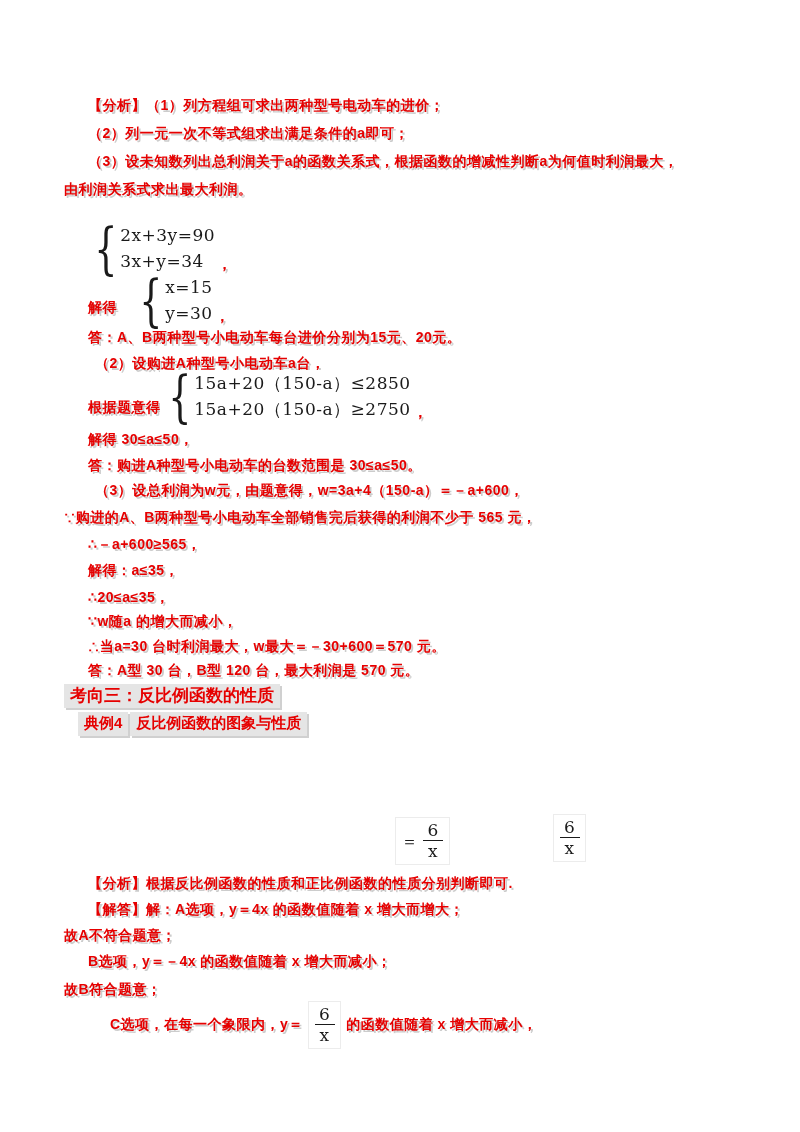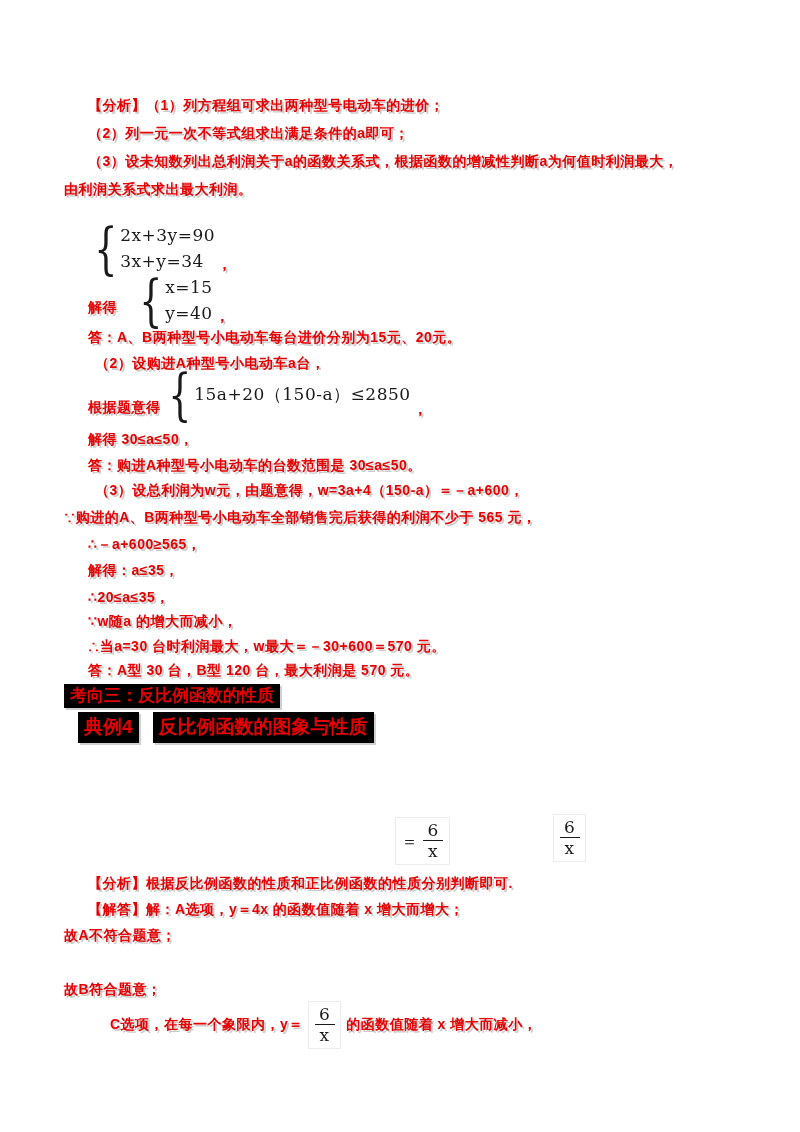--- a/index.html
+++ b/index.html
@@ -25,25 +25,25 @@
   .brace {
     font-family:"DejaVu Serif", serif; color:#1a1a1a; font-size:56px;
     font-weight:200; line-height:0.85; transform:scaleX(0.65); margin-right:-4px;
   }
   .eqs .eq { line-height:1.5; }
   .sys-tail {
     color:#e60000; font-weight:bold; font-size:15px; align-self:flex-end;
     margin-left:2px; text-shadow:2px 2px 0 rgba(110,110,110,0.35);
   }
   .hl {
-    background:#000000; color:#e60000; font-weight:bold;
+    background:#e5e5e5; color:#e60000; font-weight:bold;
     padding:2px 6px 3px 6px; box-shadow:2px 2px 0 rgba(120,120,120,0.35);
   }
   .heading { position:absolute; font-size:17px; }
-  .example-row { position:absolute; display:flex; gap:14px; font-size:19px; }
+  .example-row { position:absolute; display:flex; gap:2px; font-size:15px; }
   .frac-box {
     position:absolute; display:flex; align-items:center; gap:4px;
     background:#ffffff; padding:3px 5px; box-shadow:0 0 0 1px #ececec;
   }
   .frac { display:inline-flex; flex-direction:column; align-items:center; }
   .frac .num { padding:0 5px; line-height:1.1; }
   .frac .den { border-top:1.5px solid #1a1a1a; padding:0 5px; line-height:1.2; }
   .inline-frac-line {
     position:absolute; display:flex; align-items:center; gap:6px;
   }
@@ -70,34 +70,35 @@
       <span class="eq" style="display:block;">3x+y=34</span>
     </span>
     <span class="sys-tail">，</span>
   </div>
 
   <div class="red-line" style="left:88px; top:298px;">解得</div>
   <div class="sys formula" style="left:131px; top:274px;">
     <span class="brace">{</span>
     <span class="eqs">
       <span class="eq" style="display:block;">x=15</span>
-      <span class="eq" style="display:block;">y=40</span>
+      <span class="eq" style="display:block;">y=30</span>
     </span>
     <span class="sys-tail">，</span>
   </div>
 
   <div class="red-line" style="left:88px; top:328px;">答：A、B两种型号小电动车每台进价分别为15元、20元。</div>
 
   <div class="red-line" style="left:95px; top:354px;">（2）设购进A种型号小电动车a台，</div>
 
   <div class="red-line" style="left:88px; top:398px;">根据题意得</div>
   <div class="sys formula" style="left:160px; top:370px;">
     <span class="brace">{</span>
     <span class="eqs">
       <span class="eq" style="display:block;">15a+20（150-a）≤2850</span>
+      <span class="eq" style="display:block;">15a+20（150-a）≥2750</span>
     </span>
     <span class="sys-tail">，</span>
   </div>
 
   <div class="red-line" style="left:88px; top:430px;">解得 30≤a≤50，</div>
   <div class="red-line" style="left:88px; top:456px;">答：购进A种型号小电动车的台数范围是 30≤a≤50。</div>
 
   <div class="red-line" style="left:95px; top:481px;">（3）设总利润为w元，由题意得，w=3a+4（150-a）＝－a+600，</div>
   <div class="red-line" style="left:64px; top:508px;">∵购进的A、B两种型号小电动车全部销售完后获得的利润不少于 565 元，</div>
   <div class="red-line" style="left:88px; top:535px;">∴－a+600≥565，</div>
@@ -125,20 +126,21 @@
   <div class="frac-box formula" style="left:554px; top:815px;">
     <span class="frac">
       <span class="num">6</span>
       <span class="den">x</span>
     </span>
   </div>
 
   <div class="red-line" style="left:88px; top:874px;">【分析】根据反比例函数的性质和正比例函数的性质分别判断即可.</div>
   <div class="red-line" style="left:88px; top:900px;">【解答】解：A选项，y＝4x 的函数值随着 x 增大而增大；</div>
   <div class="red-line" style="left:64px; top:926px;">故A不符合题意；</div>
+  <div class="red-line" style="left:88px; top:952px;">B选项，y＝－4x 的函数值随着 x 增大而减小；</div>
   <div class="red-line" style="left:64px; top:980px;">故B符合题意；</div>
 
   <div class="inline-frac-line" style="left:64px; top:1002px;margin-left:46px;">
     <span class="txt">C选项，在每一个象限内，y＝</span>
     <span class="frac-box formula" style="position:static;">
       <span class="frac">
         <span class="num">6</span>
         <span class="den">x</span>
       </span>
     </span>

